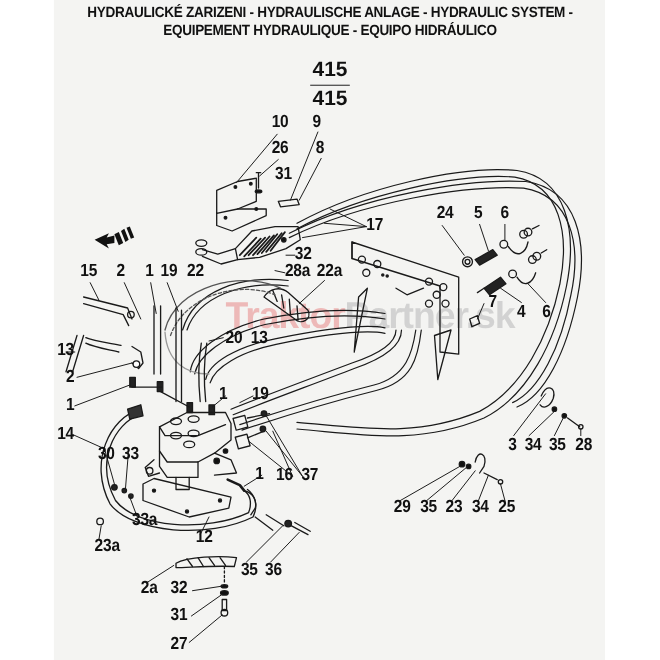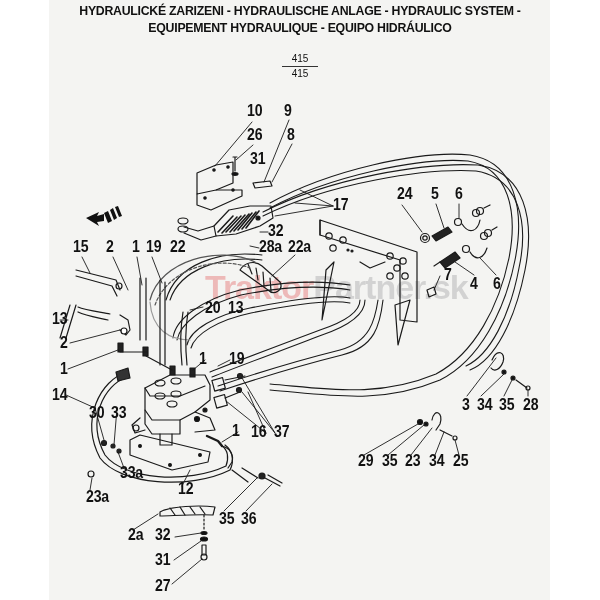--- a/index.html
+++ b/index.html
@@ -1,21 +1,21 @@
 <!DOCTYPE html>
 <html><head>
 <meta charset="utf-8">
 <style>
   html, body { margin:0; padding:0; background:#ffffff; }
   body { width:600px; height:600px; position:relative; overflow:hidden; font-family:"Liberation Sans", sans-serif; }
   .paper { position:absolute; left:49px; top:0; width:501px; height:600px; background:#f4f4f2; }
   .title { position:absolute; left:0; width:600px; text-align:center; font-weight:bold; font-size:13.4px; color:#111; letter-spacing:-0.3px; transform:scaleX(0.92); transform-origin:center; white-space:nowrap; }
   .t1 { top:3px; }
   .t2 { top:20px; }
-  .fraction { position:absolute; left:278px; top:53px; width:44px; text-align:center; font-weight:normal; font-size:10px; color:#111; }
+  .fraction { position:absolute; left:278px; top:53px; width:44px; text-align:center; font-weight:bold; font-size:19px; color:#111; }
   .fraction .bar { height:1px; background:#333; margin:2px 4px 1px 4px; }
   svg.drawing { position:absolute; left:0; top:0; }
   .lbl { position:absolute; font-weight:bold; font-size:16px; color:#111; line-height:16px; white-space:nowrap; transform:scaleX(0.88); transform-origin:left top; letter-spacing:-0.2px; }
   .wm { position:absolute; left:205px; top:268px; font-size:34px; font-weight:bold; white-space:nowrap; letter-spacing:-1px; opacity:0.55; }
   .wm .a { color:#e88a8a; }
   .wm .b { color:#b8b8b8; }
 </style>
 </head>
 <body>
 

